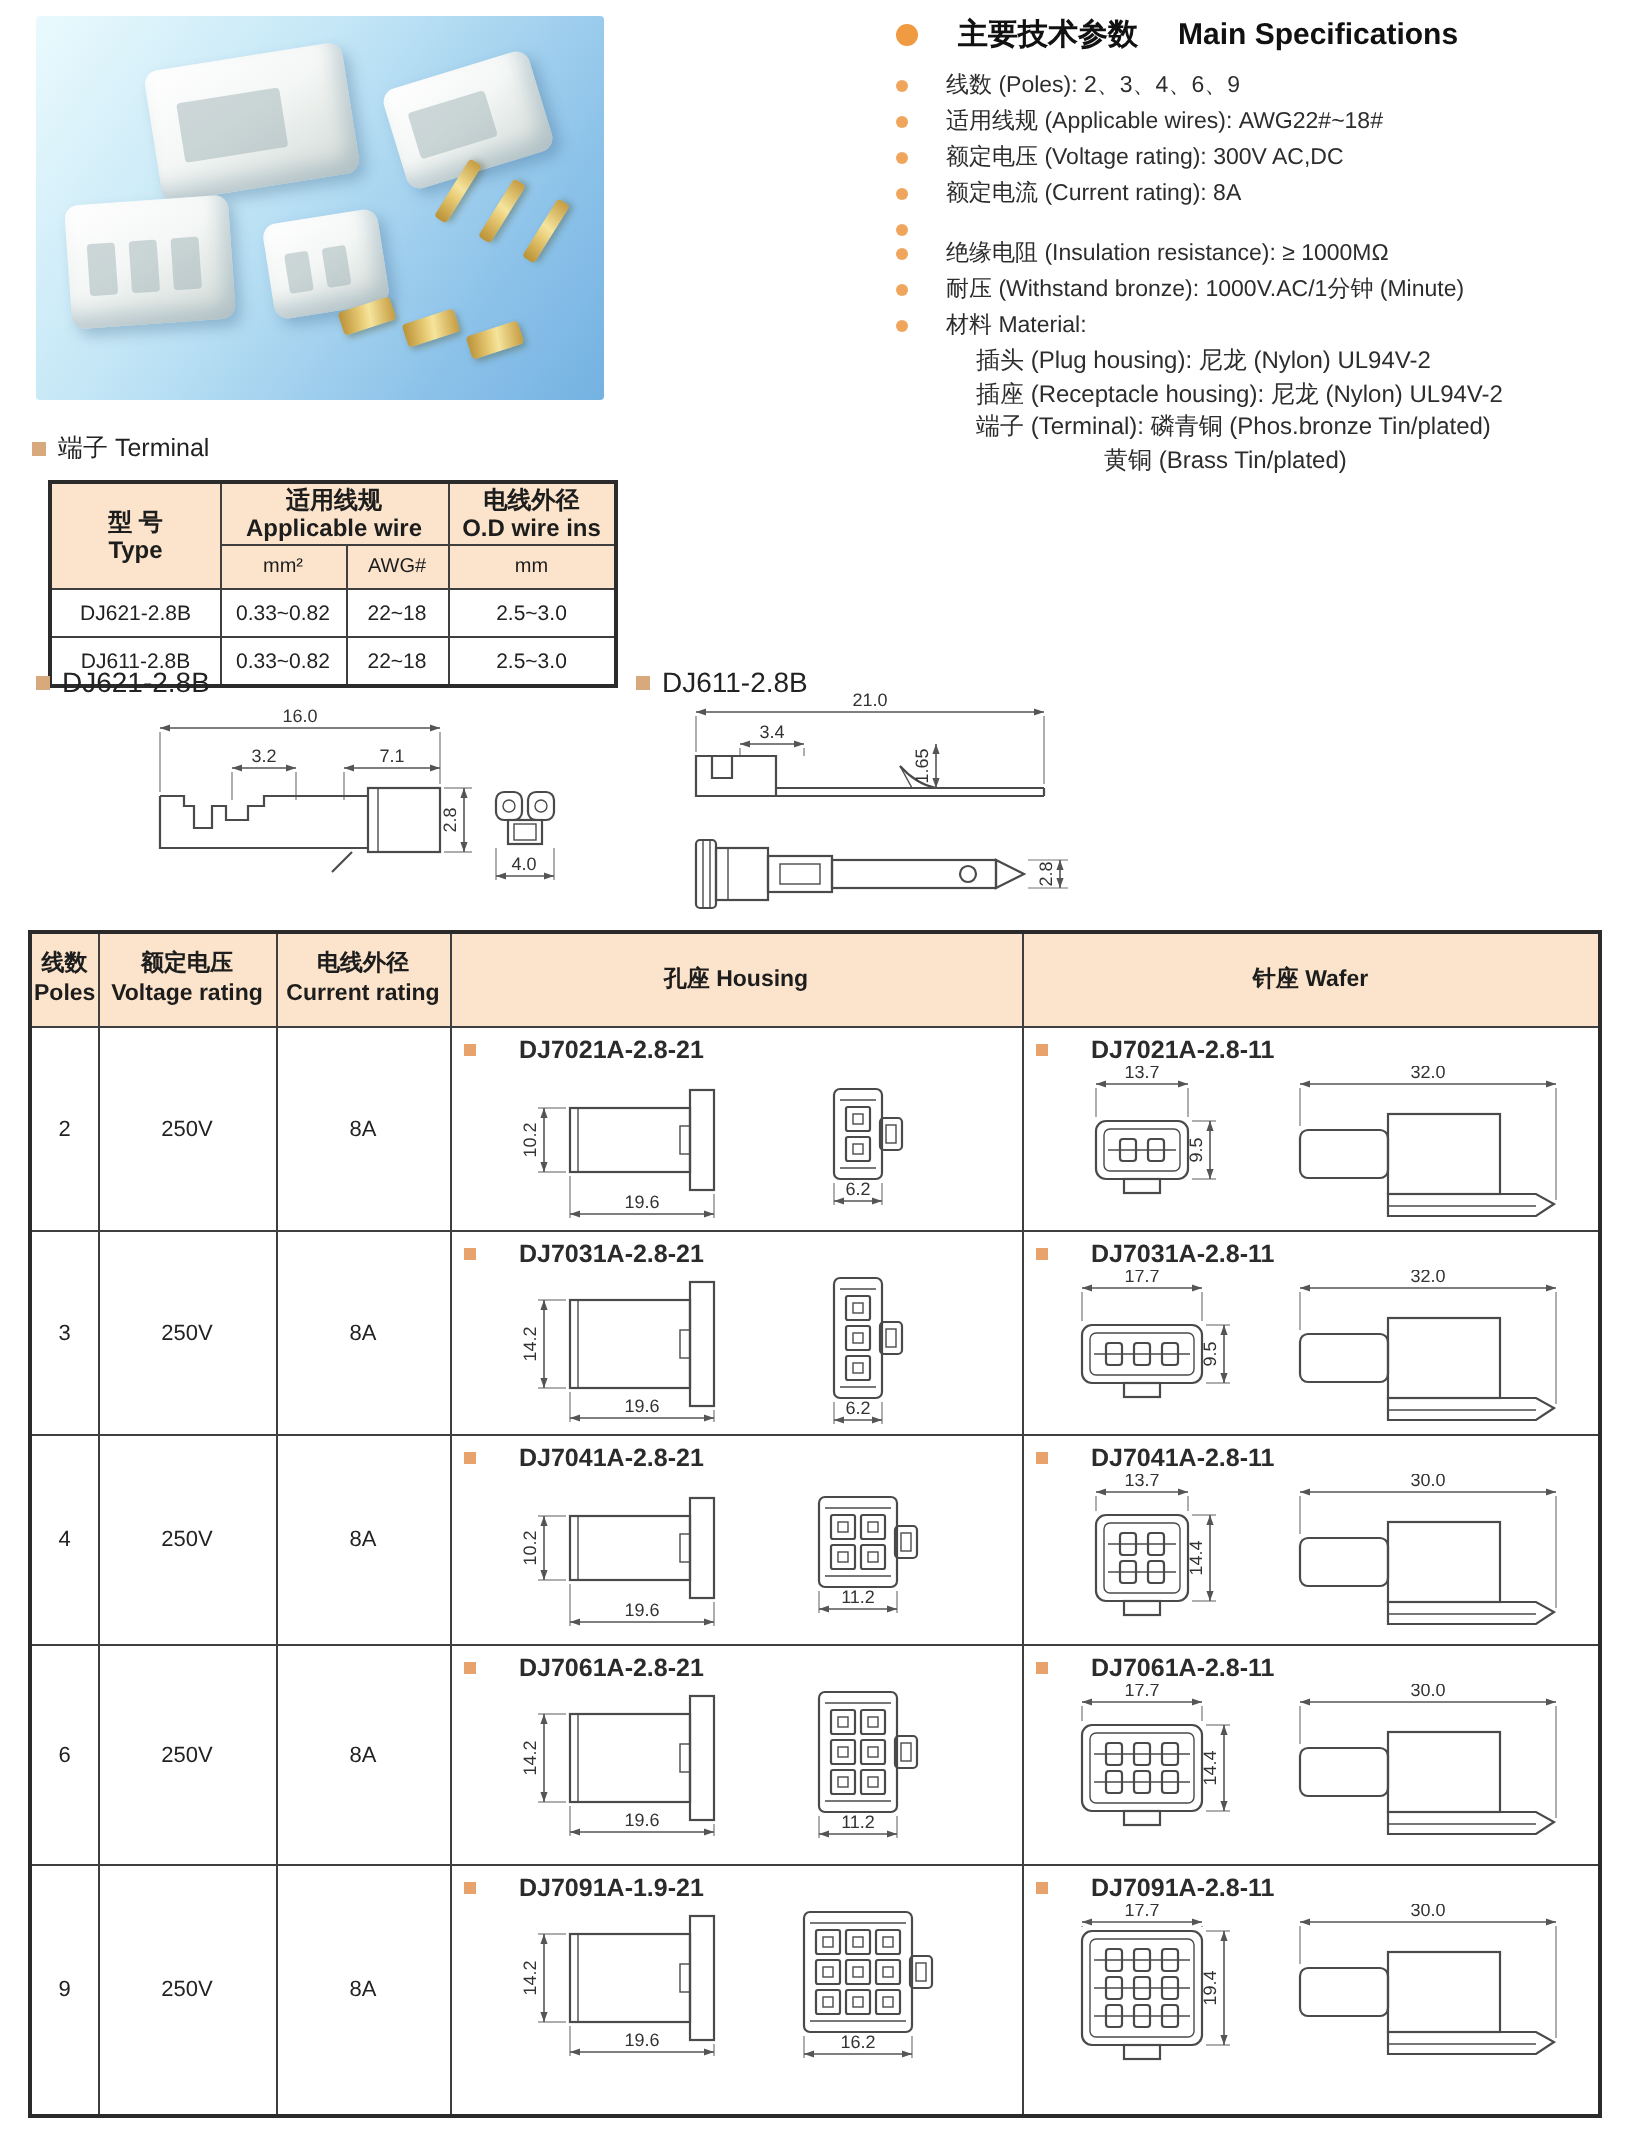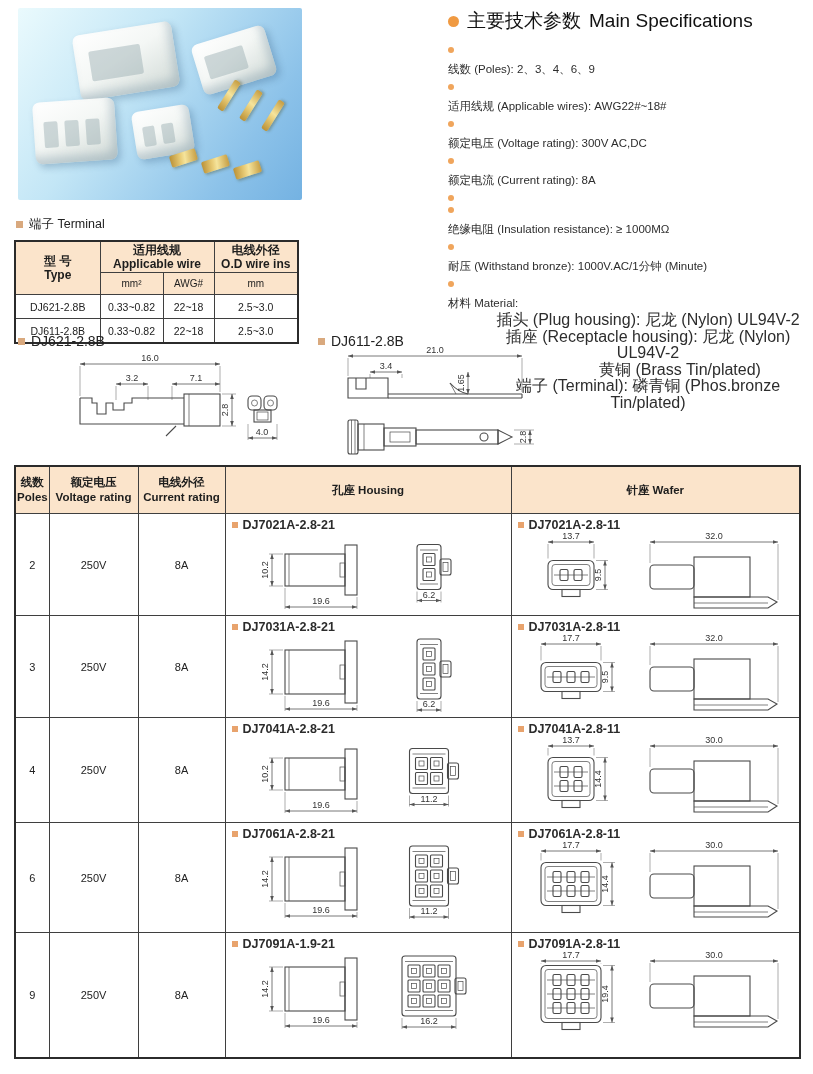--- a/index.html
+++ b/index.html
@@ -22,52 +22,52 @@
   .housing .slot{
     position:absolute;background:rgba(150,170,175,.45);border-radius:2px;
   }
   .pin{
     position:absolute;border-radius:2px;
     background:linear-gradient(100deg,#b98f34 0%,#e9cd78 40%,#f5e49c 55%,#c49a3e 100%);
     box-shadow:1px 2px 3px rgba(70,70,20,.35);
   }
   
   .specs{position:absolute;left:448px;top:8px;width:360px;}
-  .specs-title{display:flex;align-items:center;gap:8px;font-weight:normal;font-size:19px;color:#111;margin-bottom:7px;}
+  .specs-title{display:flex;align-items:center;gap:20px;font-weight:bold;font-size:15px;color:#111;margin-bottom:7px;}
   .dot-lg{width:11px;height:11px;border-radius:50%;background:#f09a42;flex:none;}
-  .spec-item{display:flex;gap:7px;font-size:11.5px;line-height:18px;color:#2d2d2d;align-items:flex-start;flex-direction:column;}
+  .spec-item{display:flex;gap:19px;font-size:11.5px;line-height:18px;color:#2d2d2d;align-items:flex-start;}
   .dot-sm{width:6px;height:6px;border-radius:50%;background:#f0a55c;margin-top:6px;flex:none;}
-  .mat-line{font-size:16px;line-height:16.5px;color:#2d2d2d;padding-left:40px;text-align:center;}
+  .mat-line{font-size:12px;line-height:16.5px;color:#2d2d2d;padding-left:40px;}
   .mat-line.deep{padding-left:104px;}
   
   .sec-label{position:absolute;display:flex;align-items:center;gap:6px;font-size:12.5px;color:#222;}
   .sec-label.big{font-size:14px;}
   .sq{width:7px;height:7px;background:#d9a97e;flex:none;}
   
-  .tbl-terminal{position:absolute;left:14px;top:240px;border-collapse:collapse;border:2px solid #2b2b2b;}
+  .tbl-terminal{position:absolute;left:24px;top:240px;border-collapse:collapse;border:2px solid #2b2b2b;}
   .tbl-terminal td{border:1px solid #3f3f3f;text-align:center;vertical-align:middle;}
   .tbl-terminal .hd-main{background:#fbe4cb;font-weight:bold;font-size:12px;line-height:14px;color:#1d1d1d;}
   .tbl-terminal .hd-sub td{background:#fbe4cb;font-size:10px;height:19px;color:#1d1d1d;margin-top:12px;}
   .tbl-terminal .data td{font-size:10.5px;height:21px;color:#222;}
   
   svg text{font-family:"Liberation Sans","DejaVu Sans",sans-serif;}
   .dim{stroke:#555;stroke-width:0.8;fill:none;}
   .ext{stroke:#777;stroke-width:0.6;fill:none;}
   .arr{fill:#555;stroke:none;}
   .dimt{font-size:9px;fill:#333;}
   .part{stroke:#4a4a4a;stroke-width:1.1;fill:none;}
   .part2{stroke:#4a4a4a;stroke-width:0.7;fill:none;}
   .drawing{position:absolute;}
   
   .tbl-main{position:absolute;left:14px;top:465px;width:785px;border-collapse:collapse;table-layout:fixed;border:2px solid #2b2b2b;}
   .tbl-main th,.tbl-main td{border:1px solid #3f3f3f;}
   .tbl-main thead th{background:#fbe4cb;font-size:11.5px;font-weight:bold;color:#1d1d1d;height:44px;line-height:15px;}
   .tbl-main td.c-mid{text-align:center;vertical-align:middle;font-size:11px;color:#222;}
   .part-cell{vertical-align:top;padding:3px 6px 2px 6px;}
-  .part-label{display:flex;align-items:center;gap:5px;font-weight:bold;font-size:12.5px;color:#2b2b2b;height:16px;}
+  .part-label{display:flex;align-items:center;gap:22px;font-weight:bold;font-size:12.5px;color:#2b2b2b;height:16px;}
   .sq2{width:6px;height:6px;background:#e8a36d;flex:none;}
   .draw-zone{display:flex;justify-content:center;align-items:center;}
   .draw-zone.hz{gap:10px;}
   .draw-zone.wz{gap:10px;}
 </style>
 </head>
 <body>
 
 <div class="photo">
   <div class="housing" style="left:58px;top:20px;width:100px;height:66px;transform:rotate(-9deg);">
@@ -126,22 +126,22 @@
       <div class="spec-item">
         <span class="dot-sm"></span>
         <span>耐压 (Withstand bronze): 1000V.AC/1分钟 (Minute)</span>
       </div>
       <div class="spec-item">
         <span class="dot-sm"></span>
         <span>材料 Material:</span>
       </div>
       <div class="mat-line">插头 (Plug housing): 尼龙 (Nylon) UL94V-2</div>
       <div class="mat-line">插座 (Receptacle housing): 尼龙 (Nylon) UL94V-2</div>
+      <div class="mat-line">端子 (Terminal): 磷青铜 (Phos.bronze Tin/plated)</div>
       <div class="mat-line deep">黄铜 (Brass Tin/plated)</div>
-      <div class="mat-line">端子 (Terminal): 磷青铜 (Phos.bronze Tin/plated)</div>
     </div>
 </div>
 
 <div class="sec-label" style="left:16px;top:216px;">
   <span class="sq"></span>
   <span>端子 Terminal</span>
 </div>
 
 <table class="tbl-terminal">
   <colgroup>

